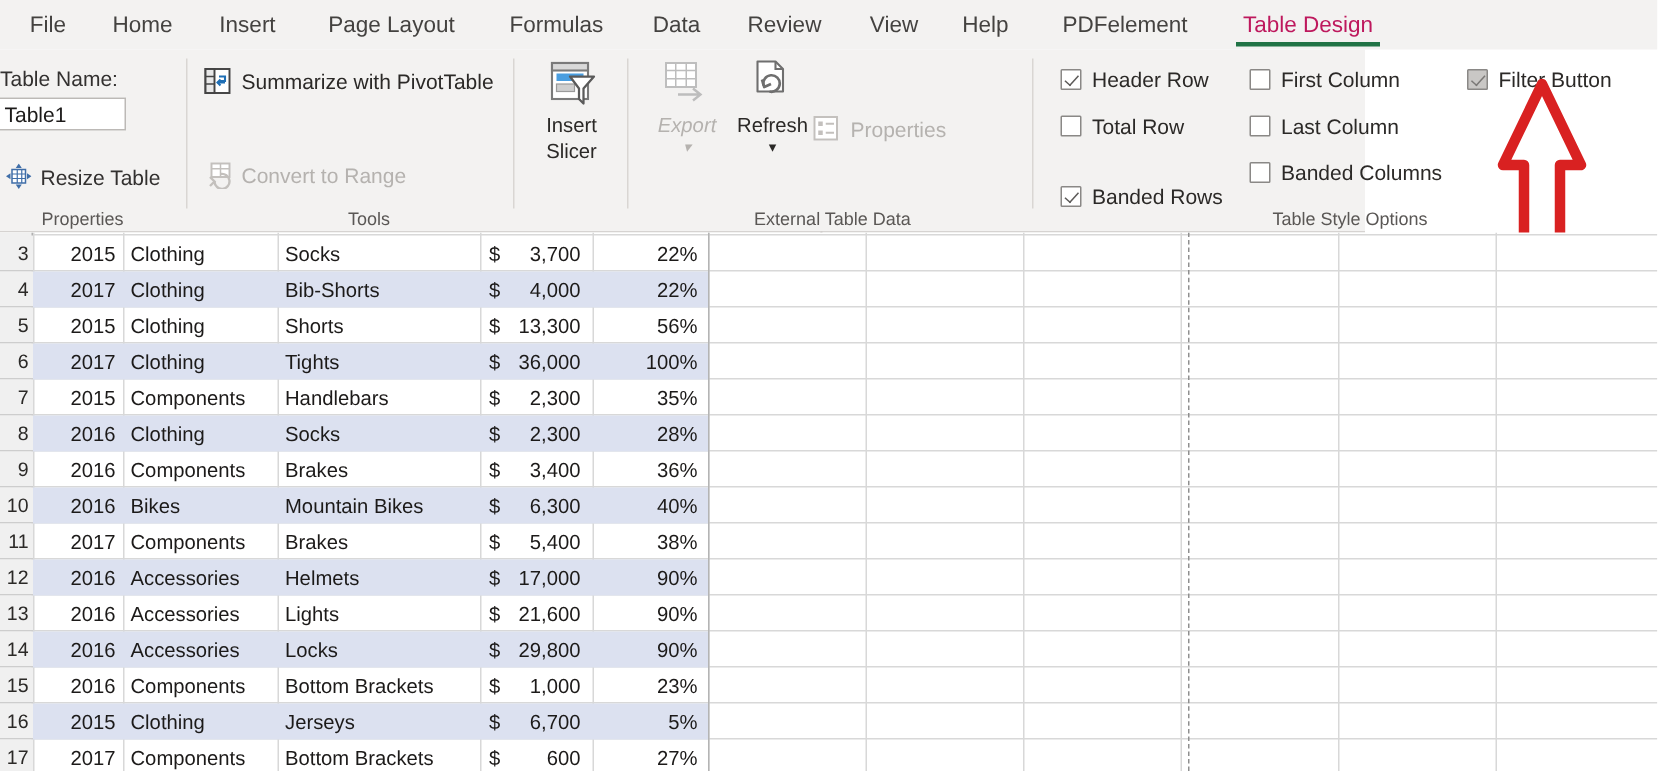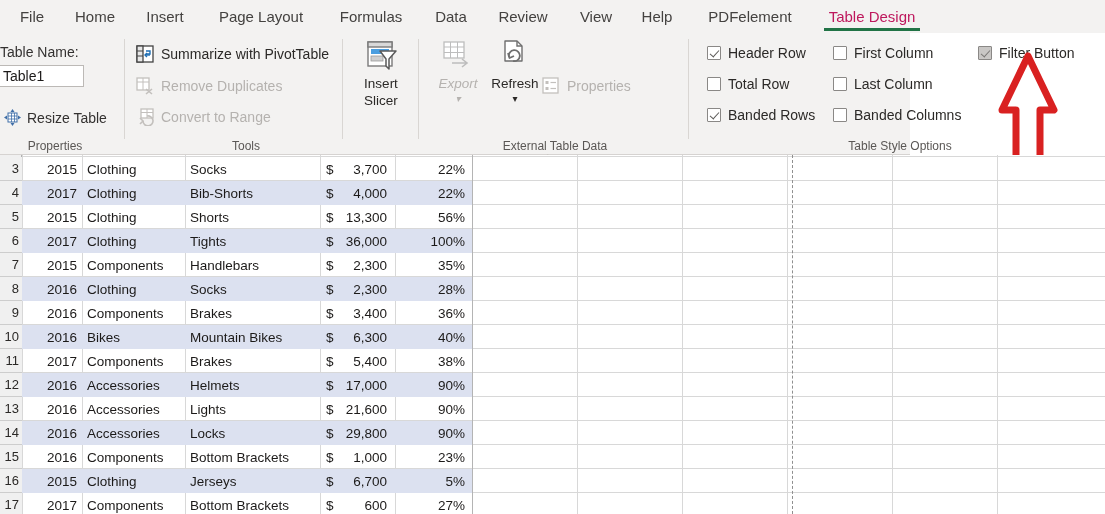--- a/index.html
+++ b/index.html
@@ -244,29 +244,20 @@
               <rect x="1" y="1" width="16" height="16" fill="#fff" stroke="#444" stroke-width="1.3"></rect>
               <rect x="1" y="1" width="6" height="16" fill="#e8e8e8" stroke="#444" stroke-width="1.3"></rect>
               <line x1="1" y1="6" x2="7" y2="6" stroke="#444" stroke-width="1"></line>
               <line x1="1" y1="11" x2="7" y2="11" stroke="#444" stroke-width="1"></line>
               <path d="M10 6 h4 v3 h-4" fill="none" stroke="#1f6fb5" stroke-width="1.4"></path>
               <path d="M11 12 l-2-2 2-2" fill="none" stroke="#1f6fb5" stroke-width="1.4"></path>
               <line x1="9" y1="10" x2="14" y2="10" stroke="#1f6fb5" stroke-width="1.4"></line>
             </svg></span>
           <span>Summarize with PivotTable</span>
         </div>
-        <div class="tool-item disabled" style="top: 44px;">
-          <span class="tool-ico"><svg width="18" height="18" viewBox="0 0 18 18">
-              <rect x="1" y="1" width="12" height="12" fill="#fff" stroke="#c3c0bd" stroke-width="1.3"></rect>
-              <line x1="1" y1="5" x2="13" y2="5" stroke="#c3c0bd" stroke-width="1"></line>
-              <line x1="7" y1="1" x2="7" y2="13" stroke="#c3c0bd" stroke-width="1"></line>
-              <path d="M10 12 l6 5 M16 12 l-6 5" stroke="#c3c0bd" stroke-width="1.6"></path>
-            </svg></span>
-          <span>Remove Duplicates</span>
-        </div>
         <div class="tool-item disabled" style="top: 75px;">
           <span class="tool-ico"><svg width="18" height="18" viewBox="0 0 18 18">
               <rect x="5" y="1" width="12" height="9" fill="#fff" stroke="#c3c0bd" stroke-width="1.3"></rect>
               <line x1="5" y1="4.5" x2="17" y2="4.5" stroke="#c3c0bd" stroke-width="1"></line>
               <line x1="11" y1="1" x2="11" y2="10" stroke="#c3c0bd" stroke-width="1"></line>
               <path d="M7 13 a5 5 0 1 0 4-5" fill="none" stroke="#c3c0bd" stroke-width="1.6"></path>
               <path d="M4 10 l3 3 l-3 3" fill="none" stroke="#c3c0bd" stroke-width="1.6"></path>
             </svg></span>
           <span>Convert to Range</span>
         </div>
@@ -344,21 +335,21 @@
     <div class="grp-tso" id="tso-group">
       <div class="grp-label">Table Style Options</div>
     <div class="cb-row" style="left: 12px; top: 12px;">
           <span class="cb checked"></span>
           <span>Header Row</span>
         </div>
         <div class="cb-row" style="left: 12px; top: 43px;">
           <span class="cb"></span>
           <span>Total Row</span>
         </div>
-        <div class="cb-row" style="left: 12px; top: 74px;">
+        <div class="cb-row" style="left: 12px; top: 90px;">
           <span class="cb checked"></span>
           <span>Banded Rows</span>
         </div>
         <div class="cb-row" style="left: 138px; top: 12px;">
           <span class="cb"></span>
           <span>First Column</span>
         </div>
         <div class="cb-row" style="left: 138px; top: 43px;">
           <span class="cb"></span>
           <span>Last Column</span>

